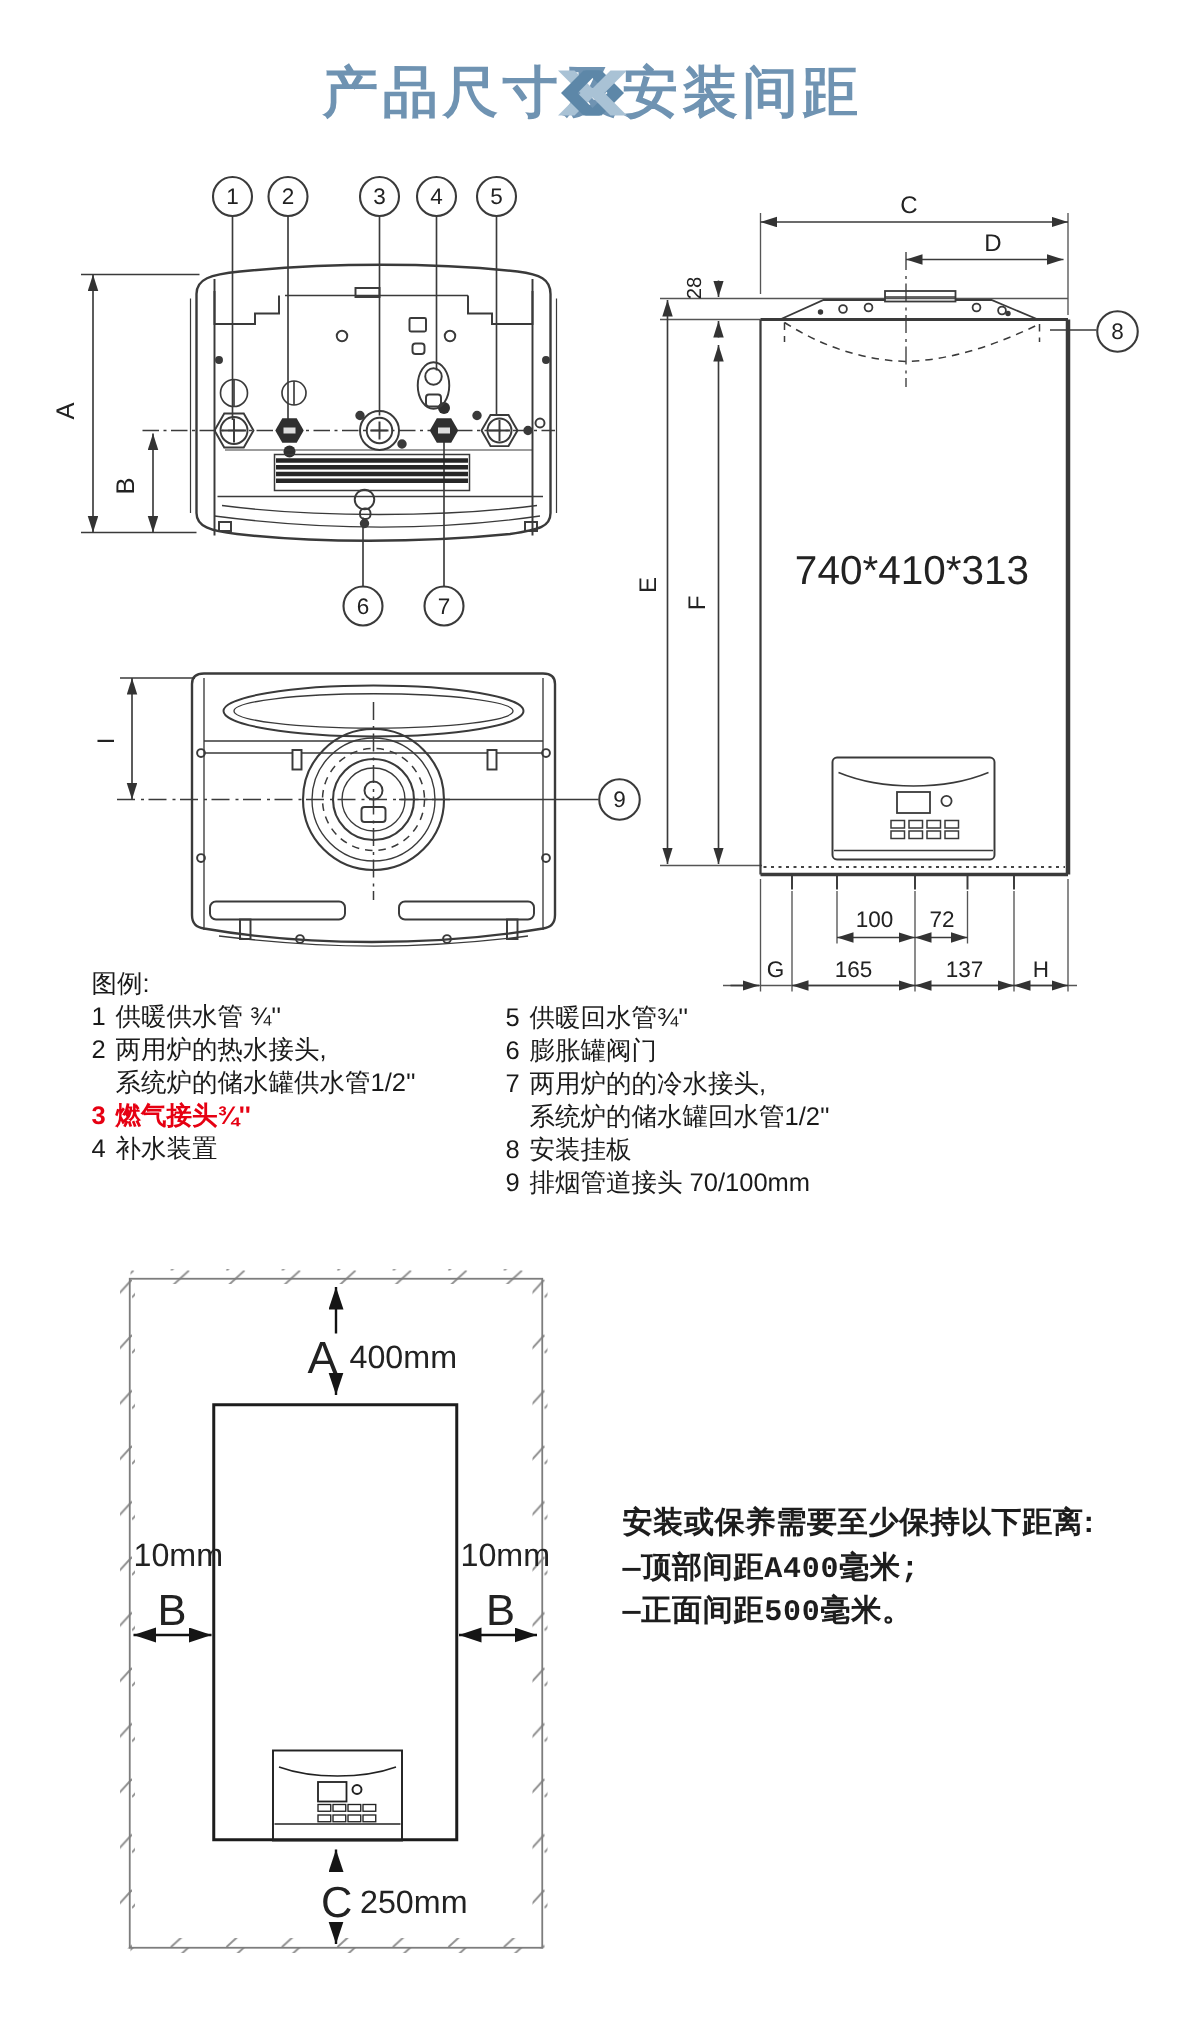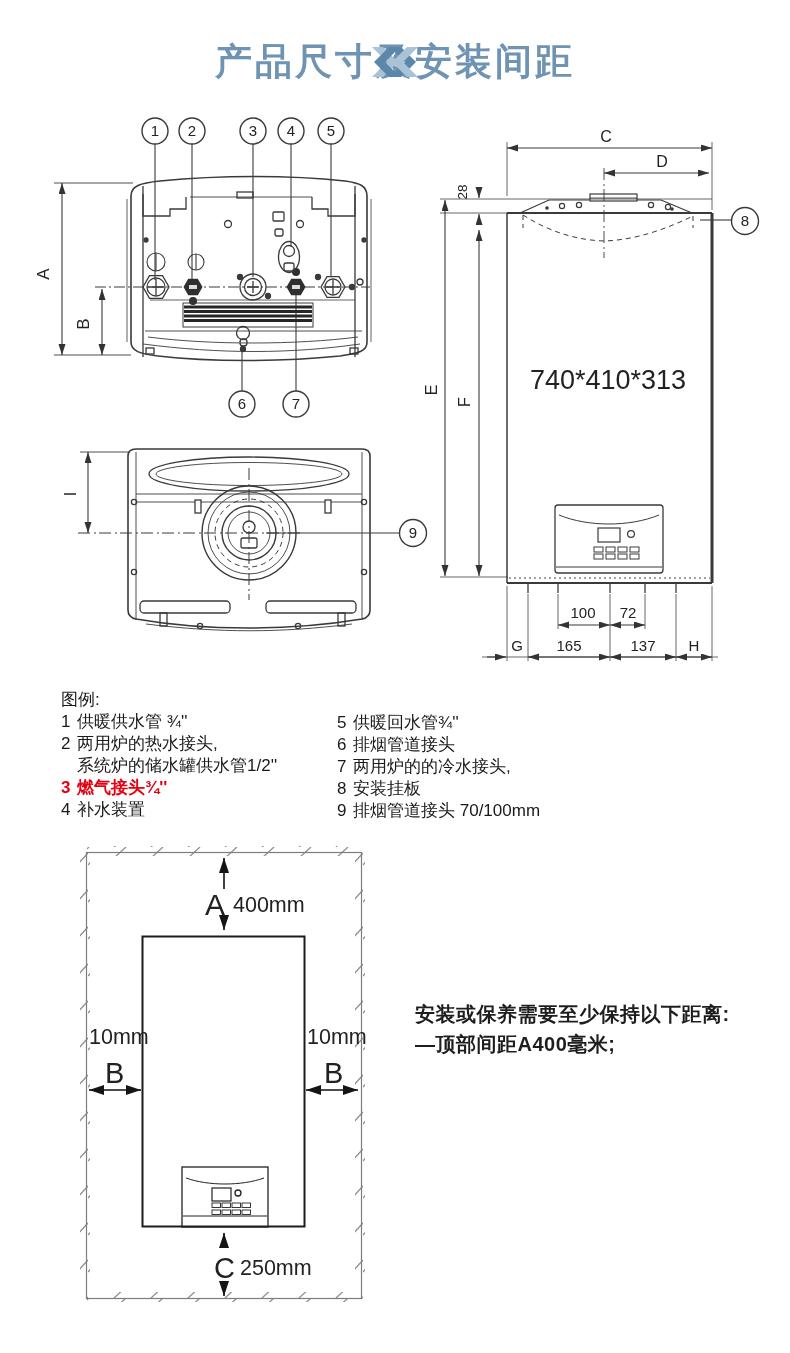--- a/index.html
+++ b/index.html
@@ -5,33 +5,33 @@
   html,body{margin:0;padding:0;background:#ffffff;}
   #page{position:relative;width:790px;height:1353px;background:#fff;overflow:hidden;
         font-family:"Liberation Sans","DejaVu Sans",sans-serif;color:#222;}
   
   .title-bar{position:absolute;top:34px;left:0;width:100%;height:56px;
              display:flex;justify-content:center;align-items:center;gap:26px;}
   .title-text{font-size:37px;font-weight:bold;color:#6f93b2;letter-spacing:3px;white-space:nowrap;}
   .chev{display:block;}
   .chev.flip{transform:scaleX(-1);}
   
-  .legend{position:absolute;font-size:17px;line-height:22px;color:#1a1a1a;margin-top:44px;}
+  .legend{position:absolute;font-size:17px;line-height:22px;color:#1a1a1a;}
   .legend-left{left:61px;top:645px;}
   .legend-right{left:337px;top:668px;}
   .legend .heading{font-size:17px;}
   .lrow{display:flex;}
   .lrow .n{width:16px;flex:none;}
   .lrow .t{white-space:nowrap;}
   .lrow.red{color:#e60012;font-weight:bold;}
   
   .notes{position:absolute;left:415px;top:1001px;width:360px;font-size:20px;
          font-weight:600;color:#1d1d1d;letter-spacing:0.5px;}
   .notes .nheading{height:30px;}
-  .notes .nline{height:28.5px;}
+  .notes .nline{height:28.5px;font-family:Liberation Mono, monospace;}
   
   svg{position:absolute;overflow:visible;}
   svg text{font-family:"Liberation Sans","DejaVu Sans",sans-serif;fill:#222;}
   #d1{left:38px;top:112px;}
   #d2{left:55px;top:435px;}
   #d3{left:430px;top:130px;}
   #dc{left:75px;top:840px;}
 </style>
 </head>
 <body>
@@ -320,25 +320,29 @@
         <span class="t">补水装置</span>
       </div>
   </div>
   <div class="legend legend-right">
     <div class="lrow">
         <span class="n">5</span>
         <span class="t">供暖回水管¾''</span>
       </div>
     <div class="lrow">
         <span class="n">6</span>
-        <span class="t">排烟管道接头</span>
+        <span class="t">膨胀罐阀门</span>
       </div>
     <div class="lrow">
         <span class="n">7</span>
         <span class="t">两用炉的的冷水接头,</span>
+      </div>
+    <div class="lrow">
+        <span class="n"></span>
+        <span class="t">系统炉的储水罐回水管1/2''</span>
       </div>
     <div class="lrow">
         <span class="n">8</span>
         <span class="t">安装挂板</span>
       </div>
     <div class="lrow">
         <span class="n">9</span>
         <span class="t">排烟管道接头 70/100mm</span>
       </div>
   </div>
@@ -398,15 +402,16 @@
       <text x="105" y="1083" font-size="29">B</text>
       <text x="324" y="1083" font-size="29">B</text>
       <text x="214" y="1278" font-size="29">C</text>
       <text x="240" y="1275" font-size="21.5">250mm</text>
     </g>
   </svg>
 
   <div class="notes">
     <div class="nheading">安装或保养需要至少保持以下距离:</div>
     <div class="nline">—顶部间距A400毫米;</div>
+    <div class="nline">—正面间距500毫米。</div>
   </div>
 
 </div>
 
 </body></html>

